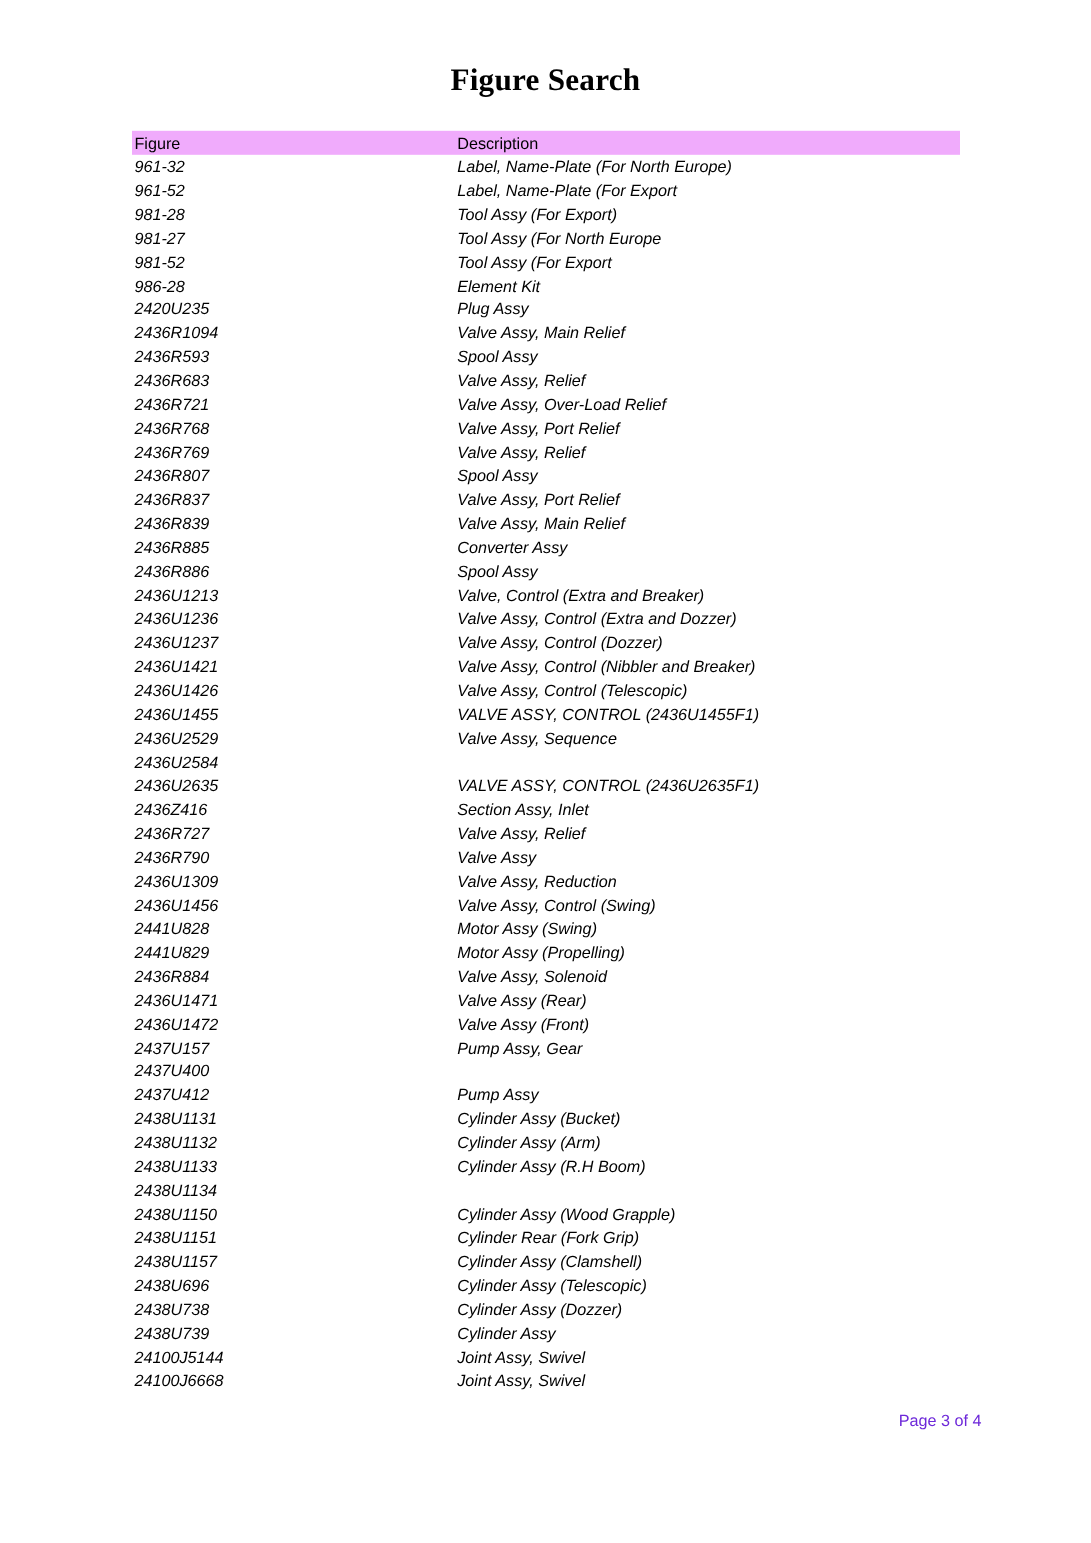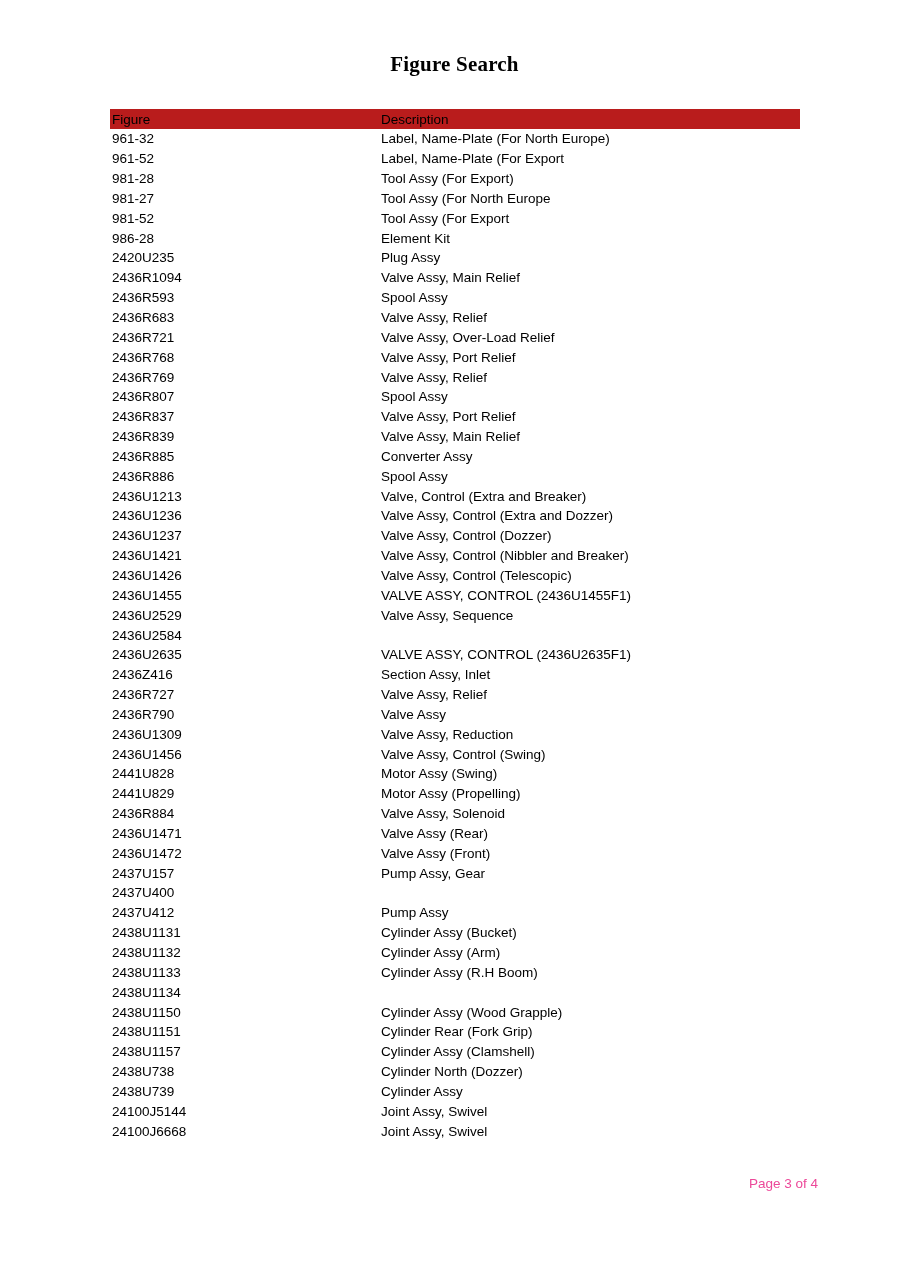--- a/index.html
+++ b/index.html
@@ -1,29 +1,29 @@
 <!DOCTYPE html>
 <html><head>
 <meta charset="utf-8">
 <style>
   html, body { margin: 0; padding: 0; background: #ffffff; }
   body { width: 909px; height: 1286px; position: relative; overflow: hidden; }
   .title {
     position: absolute; left: 0; top: 52px; width: 909px; text-align: center;
     font-family: "Liberation Serif", "DejaVu Serif", serif; font-weight: bold;
-    font-size: 21px; color: #000; letter-spacing: 0.2px;
+    font-size: 26px; color: #000; letter-spacing: 0.2px;
   }
   .table { position: absolute; left: 110px; top: 109px; width: 690px;
     font-family: "Liberation Sans", "DejaVu Sans", sans-serif; font-size: 13.5px; color: #000; }
-  .head { background: #b91c1c; height: 20px; display: flex; align-items: center; }
-  .row { height: 19.85px; display: flex; align-items: center; }
+  .head { background: #f0abfc; height: 20px; display: flex; align-items: center; }
+  .row { height: 19.85px; display: flex; align-items: center; font-style: italic; }
   .c1 { width: 239px; padding-left: 2px; box-sizing: border-box; white-space: nowrap; }
   .c2 { flex: 1; white-space: nowrap; margin-left: 32px; }
   .footer { position: absolute; top: 1176px; right: 91px;
-    font-family: "Liberation Sans", "DejaVu Sans", sans-serif; font-size: 13.5px; color: #ec4899; }
+    font-family: "Liberation Sans", "DejaVu Sans", sans-serif; font-size: 13.5px; color: #6d28d9; }
 </style>
 </head>
 <body>
 
 <div class="title">Figure Search</div>
 
 <div class="table">
   <div class="head">
     <div class="c1">Figure</div>
     <div class="c2">Description</div>
@@ -208,22 +208,26 @@
       </div>
       <div class="row">
         <div class="c1">2438U1151</div>
         <div class="c2">Cylinder Rear (Fork Grip)</div>
       </div>
       <div class="row">
         <div class="c1">2438U1157</div>
         <div class="c2">Cylinder Assy (Clamshell)</div>
       </div>
       <div class="row">
+        <div class="c1">2438U696</div>
+        <div class="c2">Cylinder Assy (Telescopic)</div>
+      </div>
+      <div class="row">
         <div class="c1">2438U738</div>
-        <div class="c2">Cylinder North (Dozzer)</div>
+        <div class="c2">Cylinder Assy (Dozzer)</div>
       </div>
       <div class="row">
         <div class="c1">2438U739</div>
         <div class="c2">Cylinder Assy</div>
       </div>
       <div class="row">
         <div class="c1">24100J5144</div>
         <div class="c2">Joint Assy, Swivel</div>
       </div>
       <div class="row">

